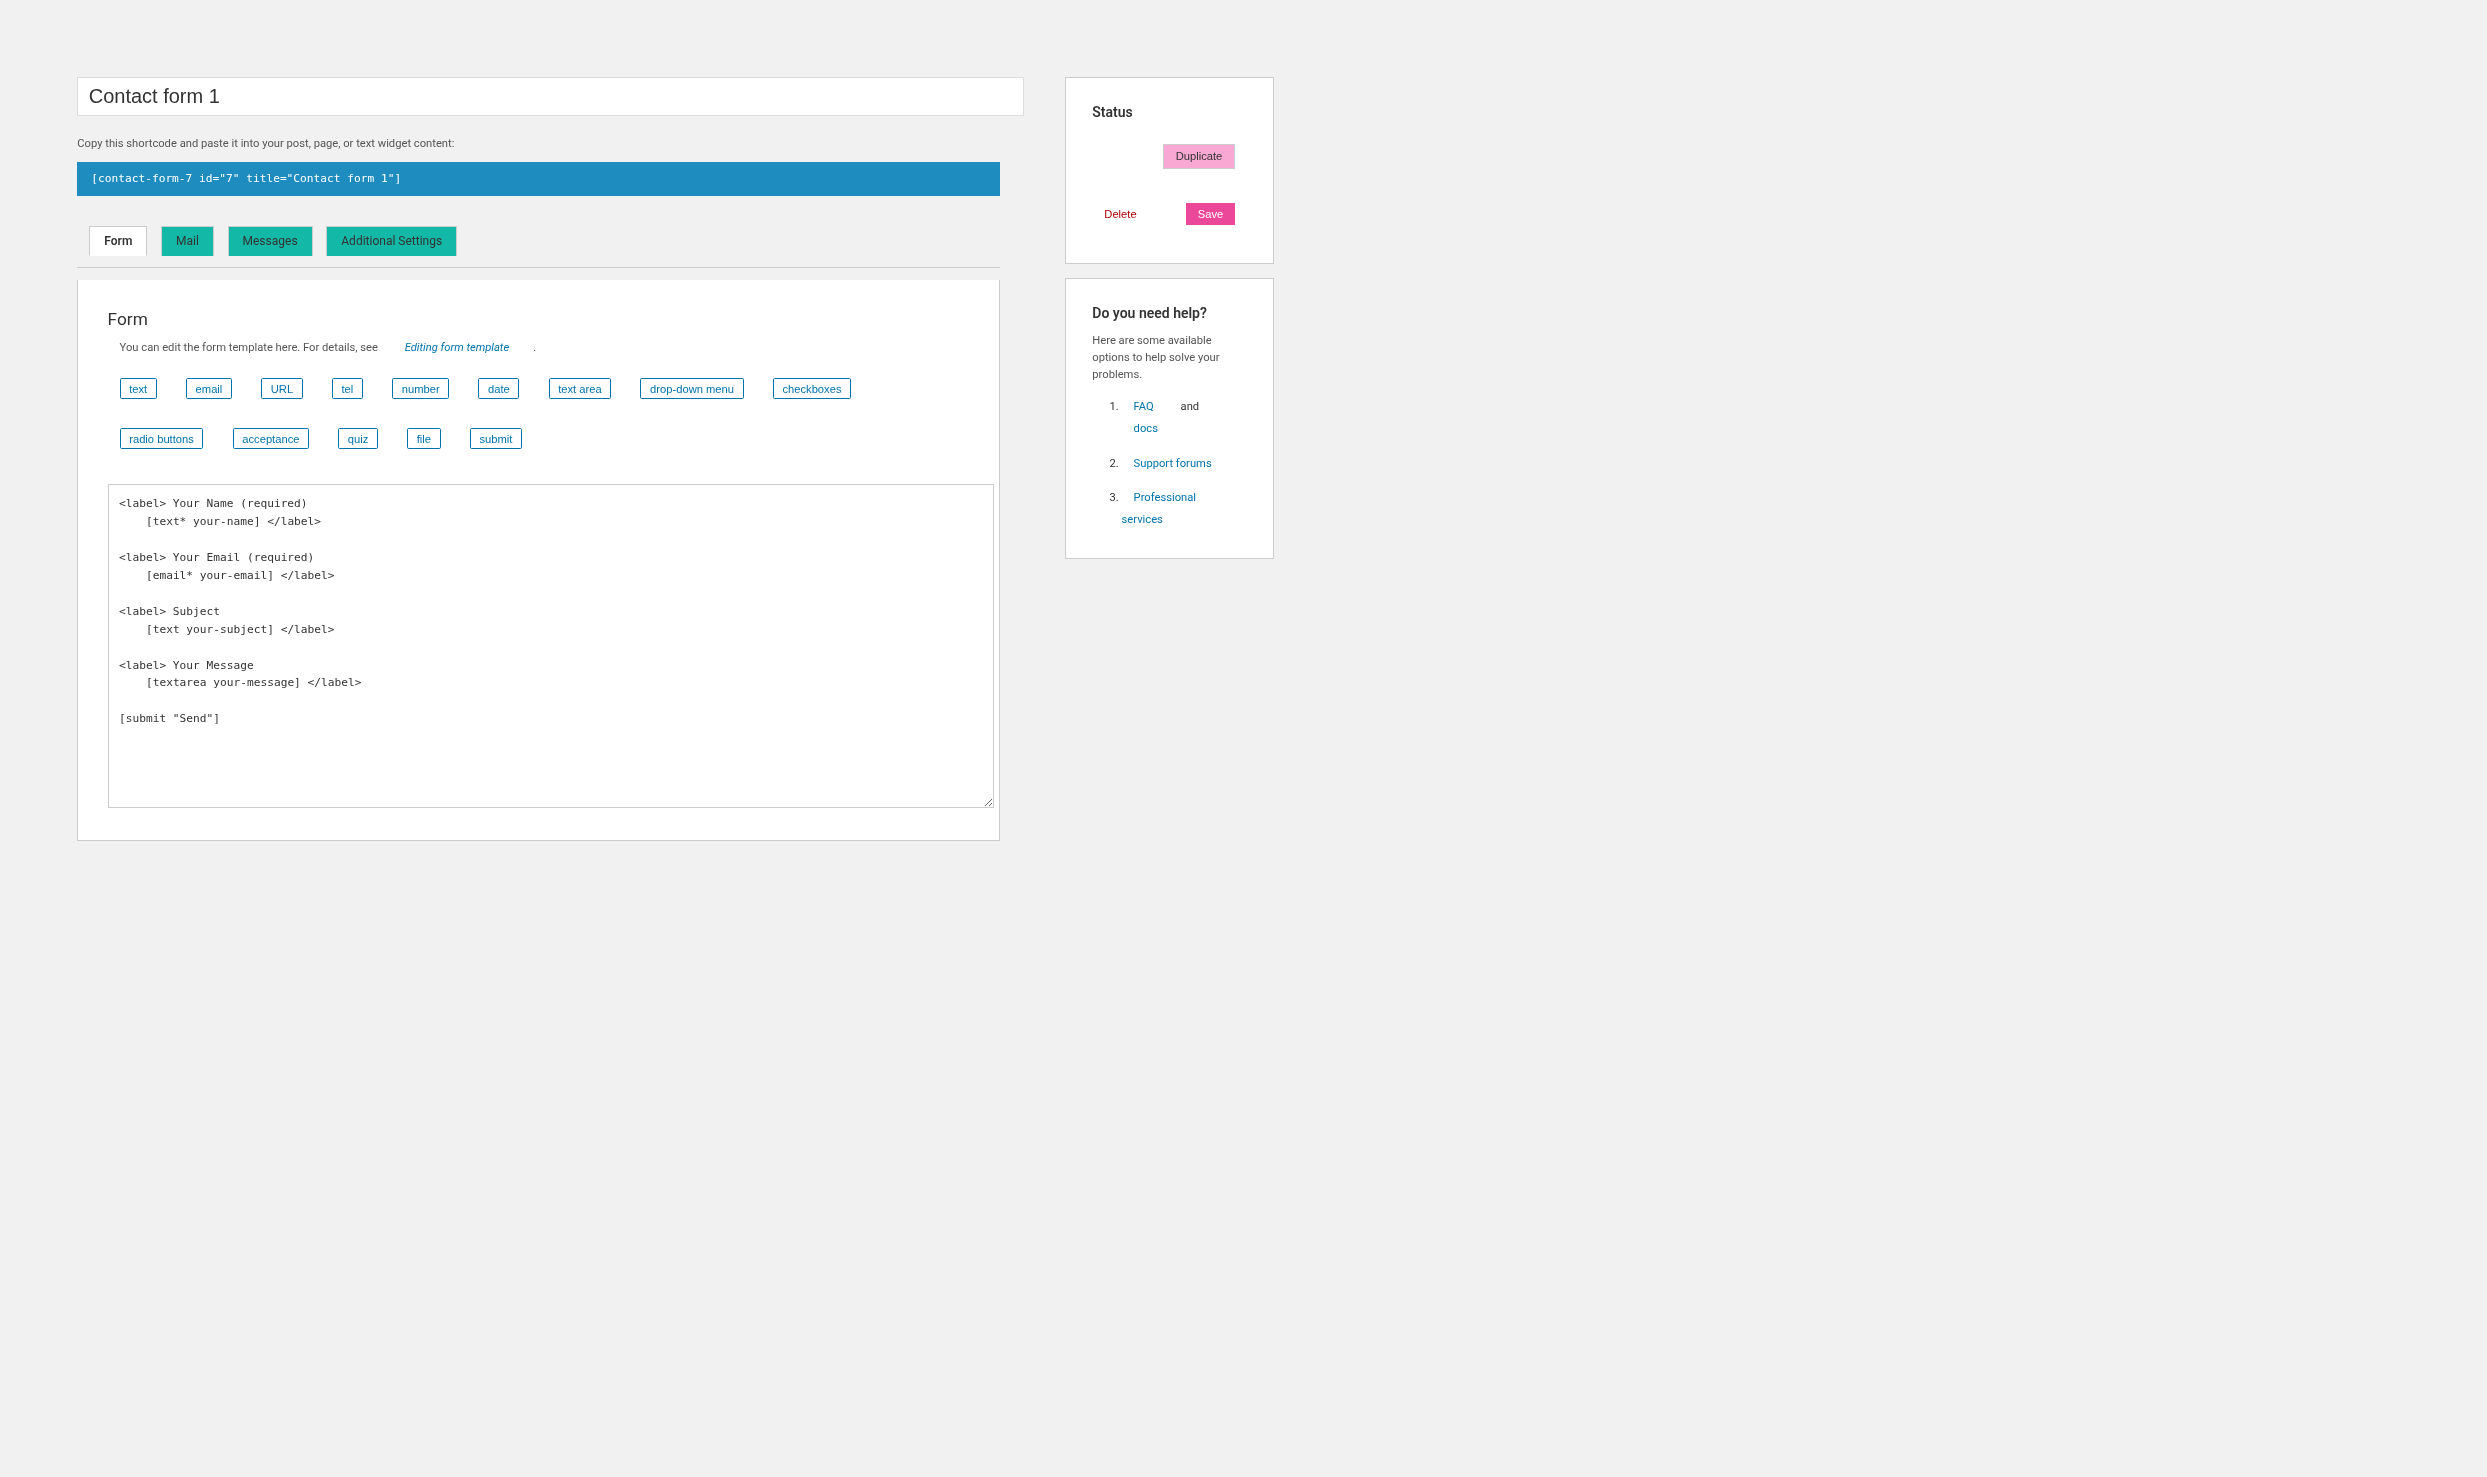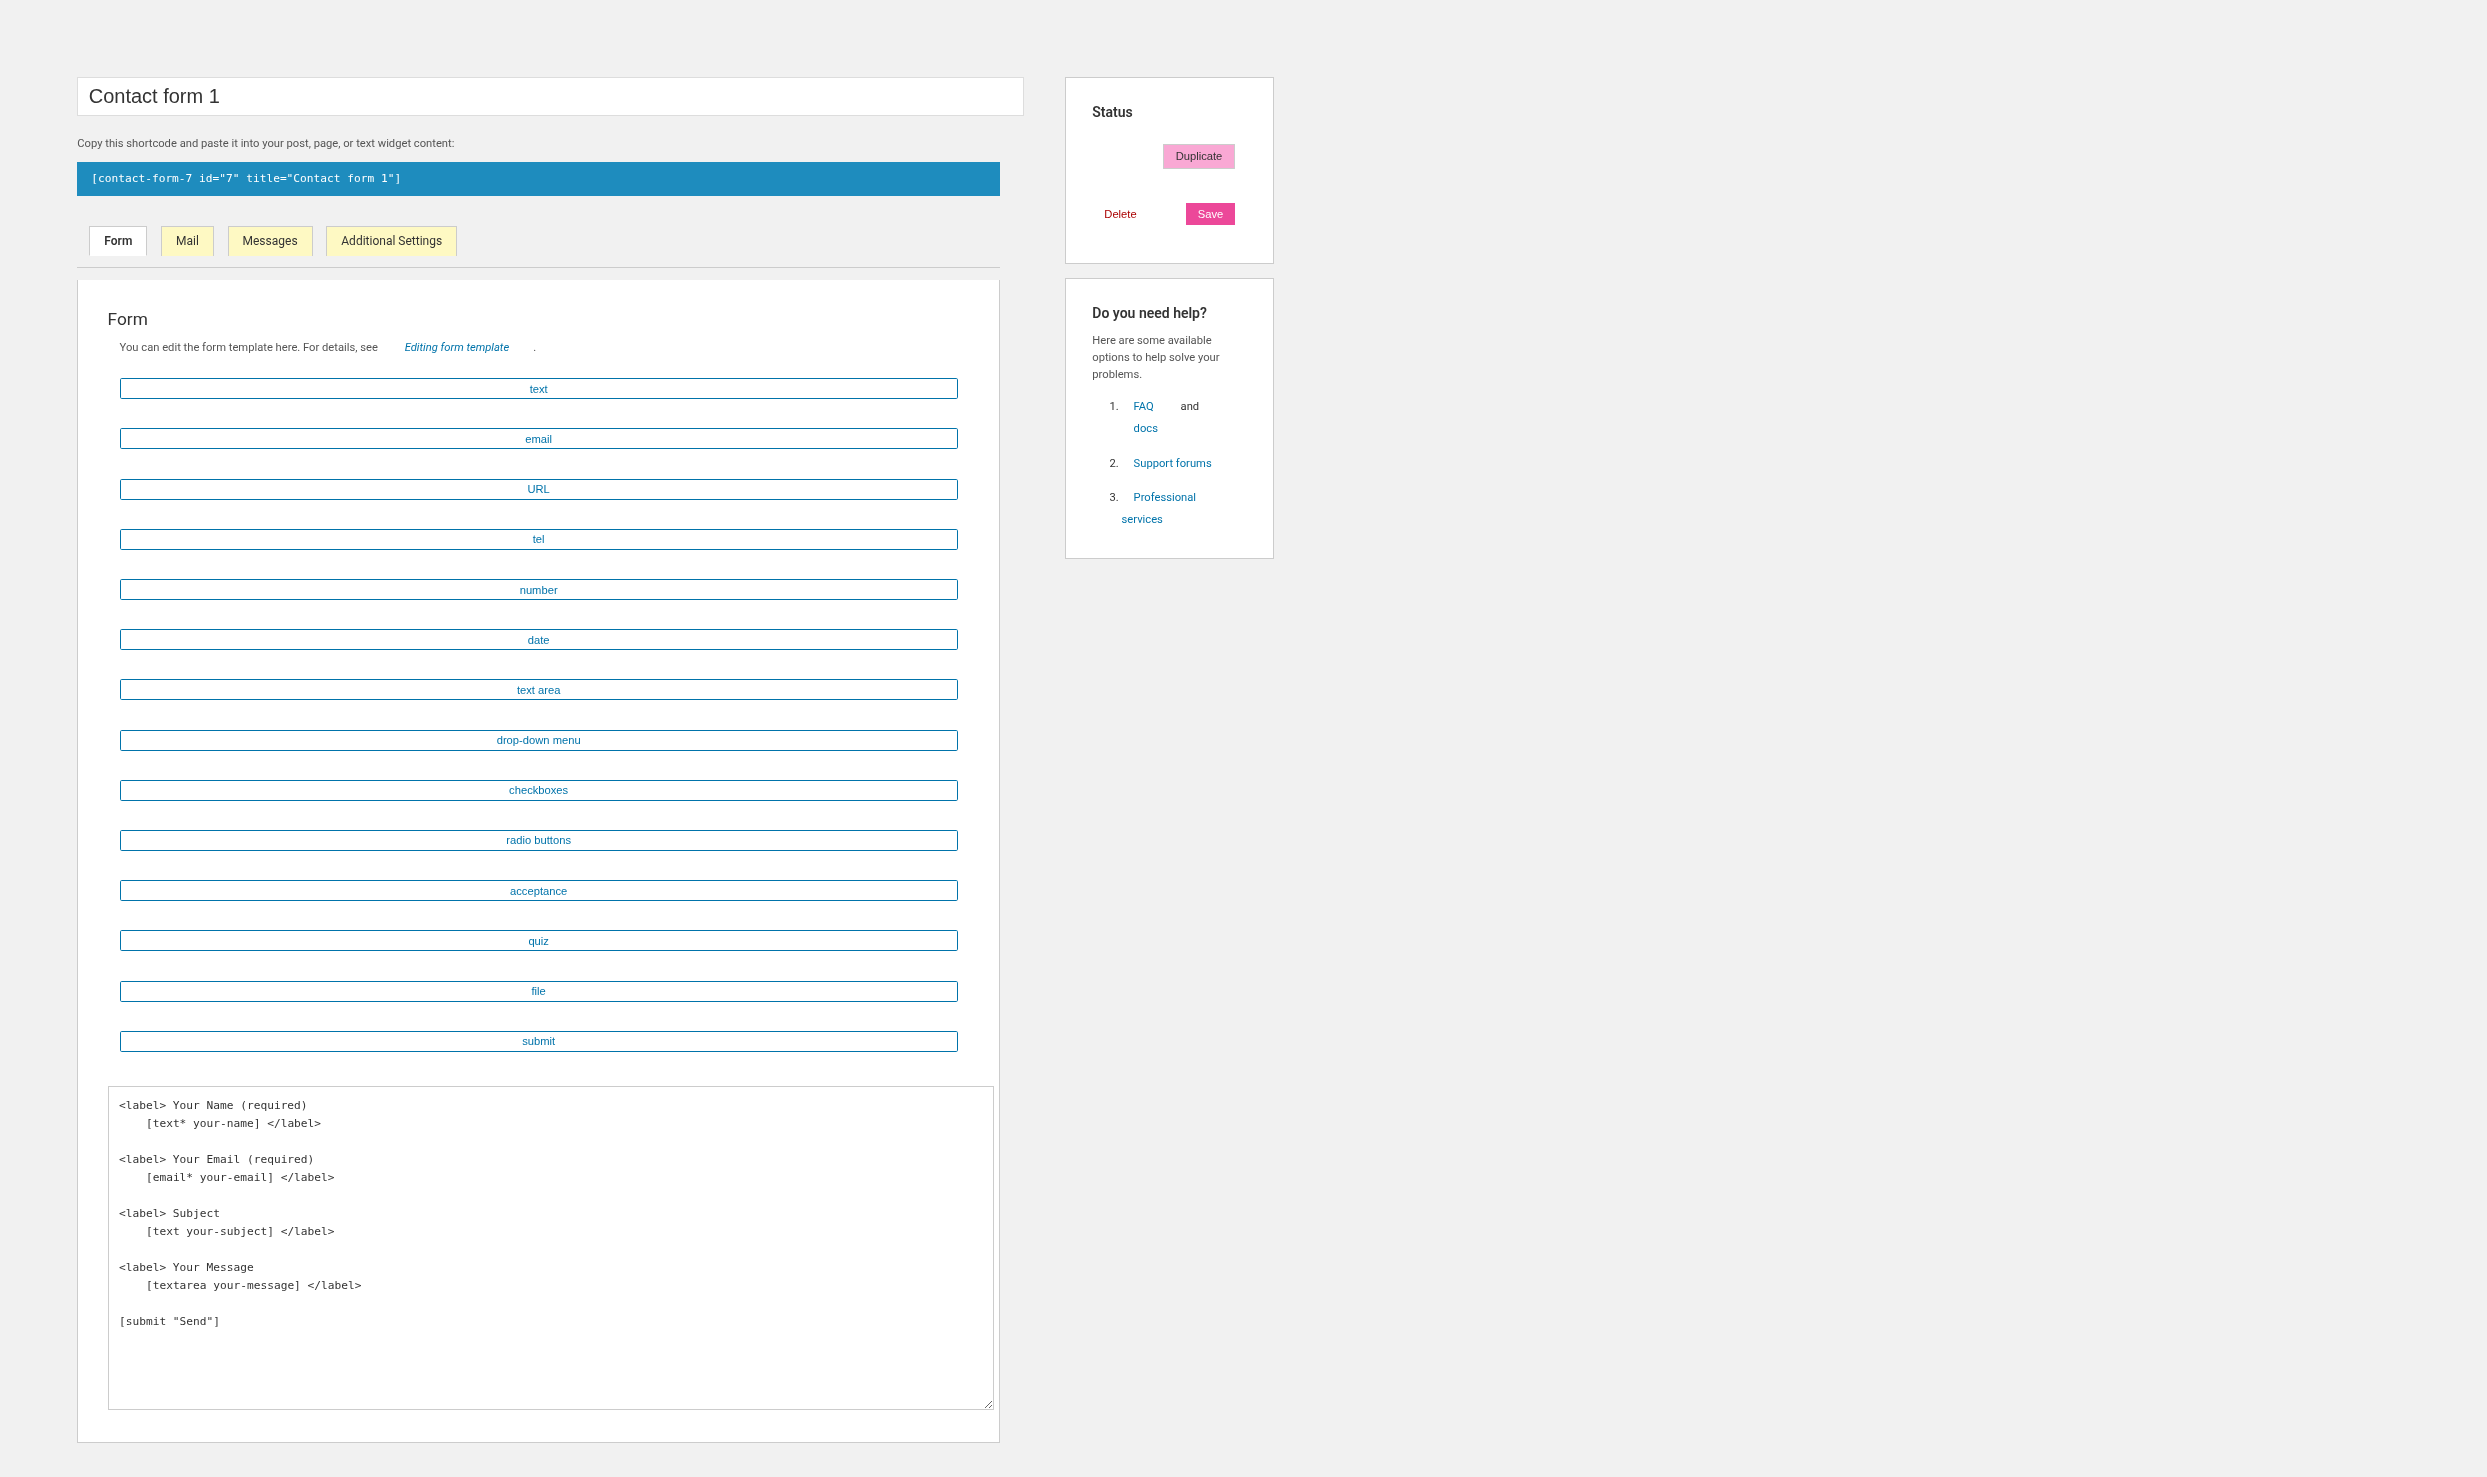--- a/index.html
+++ b/index.html
@@ -57,21 +57,21 @@
     
     .tabs-nav {
       display: flex;
       border-bottom: 0.9px solid #ccc;
       margin-bottom: 0;
     }
     .tab-item {
       padding: 7px 14px;
       border: 0.9px solid #ccc;
       border-bottom: none;
-      background: #fef9c3;
+      background: #14b8a6;
       cursor: pointer;
       font-size: 12px;
       color: #333;
       margin-right: 1.7px;
       position: relative;
       bottom: -0.9px;
     }
     .tab-item.active {
       background: #fff;
       border-bottom: 0.9px solid #fff;
@@ -102,21 +102,20 @@
       text-decoration: none;
       font-style: italic;
     }
 
     
     .tag-buttons {
       display: flex;
       flex-wrap: wrap;
       gap: 5.2px;
       margin-bottom: 10.4px;
-      flex-direction: column;
     }
     .tag-btn {
       padding: 3.5px 8.6px;
       border: 0.9px solid #0073aa;
       background: #fff;
       color: #0073aa;
       font-size: 11.2px;
       cursor: pointer;
       border-radius: 1.7px;
     }

